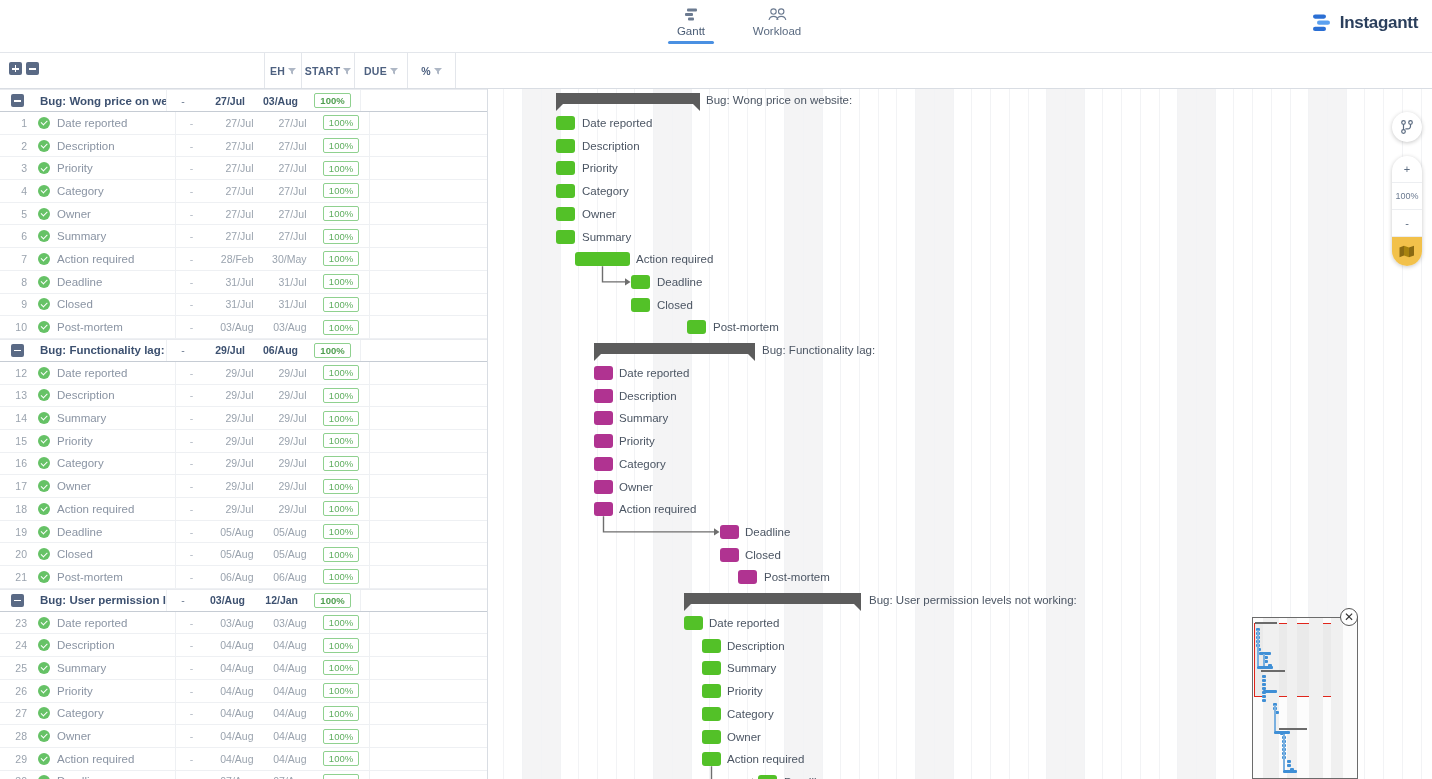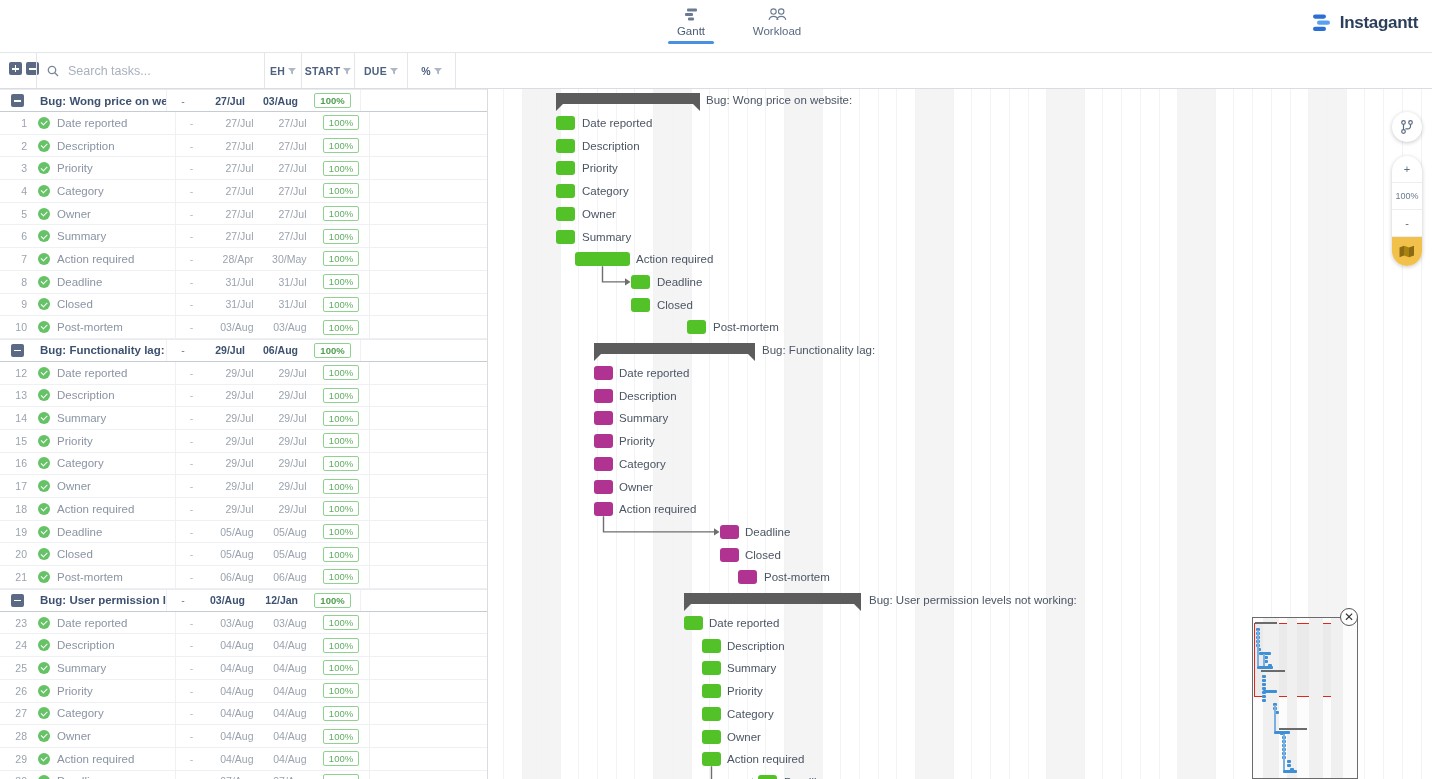--- a/index.html
+++ b/index.html
@@ -329,27 +329,20 @@
       <rect x="2" y="13.8" width="13" height="4.2" rx="2.1" fill="#2b6fd4"></rect>
     </svg>
     <span class="brand-text">Instagantt</span>
   </div>
 </div>
 
 <div class="toolbar">
   <div class="tb-expand">
     <div class="sq-btn plus"></div>
     <div class="sq-btn"></div>
-  </div>
-  <div class="tb-search">
-    <svg width="12" height="12" viewBox="0 0 12 12">
-      <circle cx="5" cy="5" r="3.7" fill="none" stroke="#7a8699" stroke-width="1.3"></circle>
-      <line x1="7.8" y1="7.8" x2="11" y2="11" stroke="#7a8699" stroke-width="1.3"></line>
-    </svg>
-    <input type="text" placeholder="Search tasks..." style="">
   </div>
 
   <div class="col-head" style="left:264px;width:37px;">
     <span>EH</span>
     <svg class="filt" width="8" height="8" viewBox="0 0 8 8">
         <path d="M0 1h8L5 4.3V7.4L3 6.2V4.3z" fill="#4e6180"></path>
       </svg>
   </div>
   <div class="col-head" style="left:301px;width:53px;">
     <span>START</span>
@@ -547,21 +540,21 @@
       </div>
       <div class="c-tail"></div>
     </div>
     <div class="row">
       <div class="r-num">7</div>
       <div class="r-check">
         <div class="chk"></div>
       </div>
       <div class="r-name">Action required</div>
       <div class="c-eh">-</div>
-      <div class="c-date">28/Apr</div>
+      <div class="c-date">28/Feb</div>
       <div class="c-date">30/May</div>
       <div class="c-pct">
         <div class="pct-badge">100%</div>
       </div>
       <div class="c-tail"></div>
     </div>
     <div class="row">
       <div class="r-num">8</div>
       <div class="r-check">
         <div class="chk"></div>

